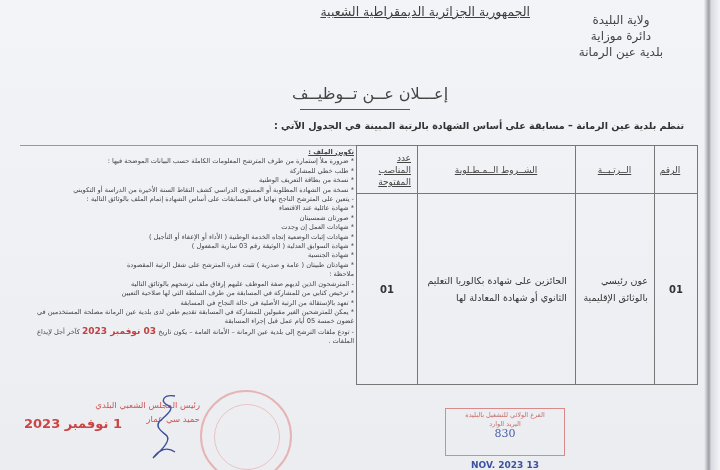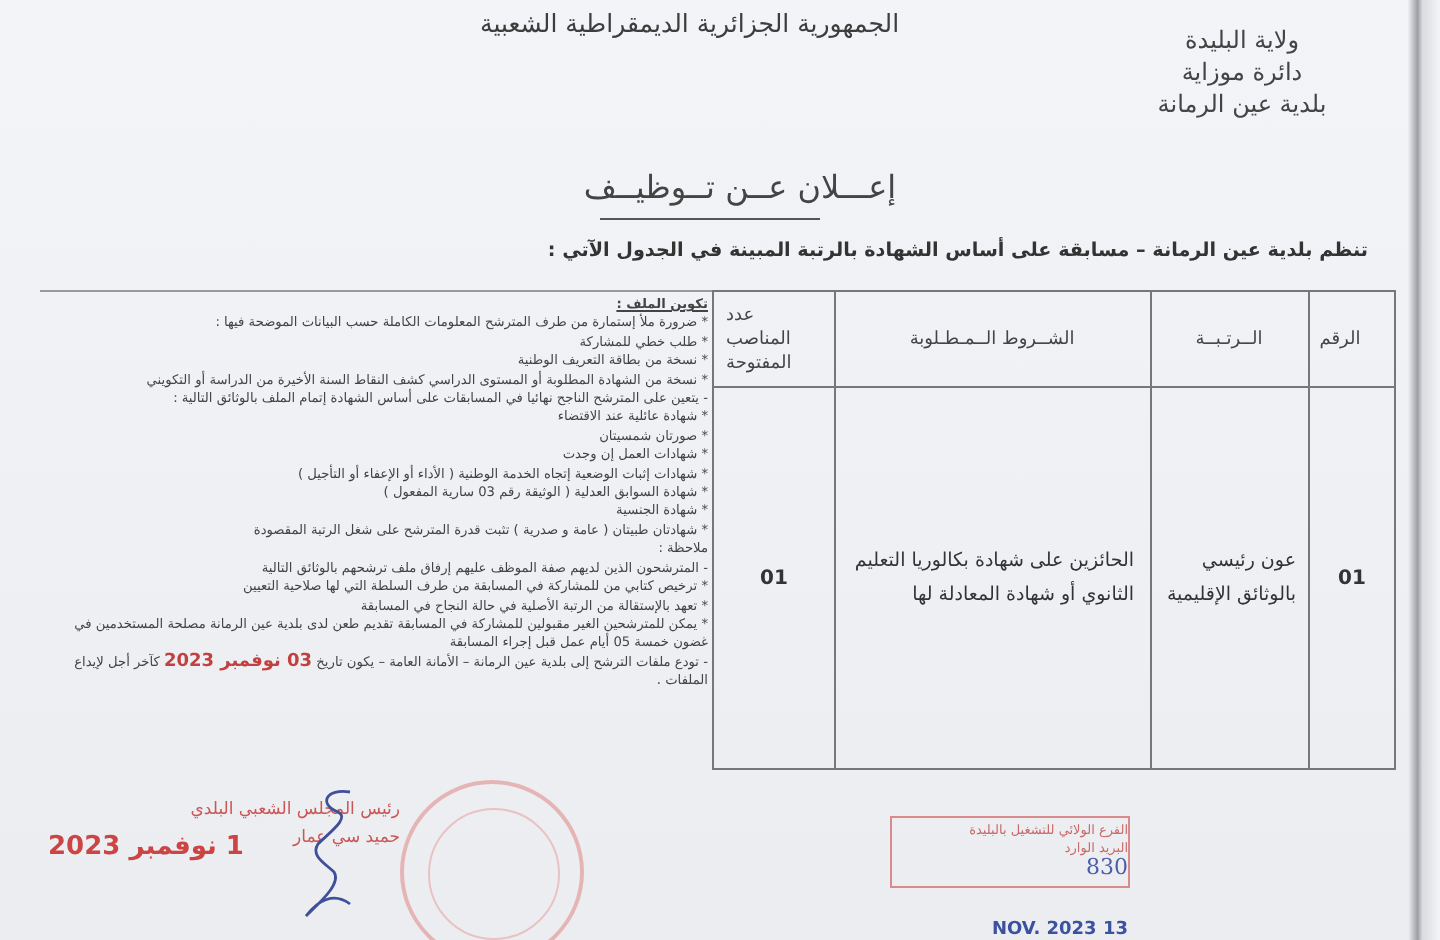--- a/index.html
+++ b/index.html
@@ -4,60 +4,60 @@
 <style>
   * { box-sizing: border-box; margin: 0; padding: 0; }
   html, body { width: 720px; height: 470px; overflow: hidden; background: #eef0f3; }
   body { font-family: "DejaVu Sans", sans-serif; color: #3a3a3a; position: relative; }
   .page { position: absolute; left: 0; top: 0; width: 706px; height: 470px;
           background: linear-gradient(180deg, #f3f4f7 0%, #ecedf1 100%); }
   .edge { position: absolute; left: 704px; top: 0; width: 16px; height: 470px;
           background: linear-gradient(90deg, #eef0f3 0%, #9c9ea3 30%, #d9dbe0 45%, #f4f5f7 100%); }
   .rtl { direction: rtl; unicode-bidi: embed; }
 
-  .republic { position: absolute; left: 240px; top: 4px; width: 290px; text-align: left;
-              font-size: 12.5px; color: #3d3d3d; }
+  .republic { position: absolute; left: 240px; top: 4px; width: 290px; text-align: right;
+              font-size: 12.5px; color: #3d3d3d; text-decoration: underline; }
   .admin { position: absolute; right: 20px; top: 12px; width: 130px; text-align: center;
            font-size: 12px; line-height: 16px; color: #444; }
 
   .title { position: absolute; left: 270px; top: 84px; width: 200px; text-align: center;
            font-size: 16px; letter-spacing: 3px; color: #444; }
   .title-rule { position: absolute; left: 300px; top: 109px; width: 110px; height: 1px; background: #555; }
 
   .intro { position: absolute; right: 22px; top: 120px; width: 420px; text-align: right;
            font-size: 9.6px; font-weight: bold; color: #333; }
 
   .table-wrap { position: absolute; left: 356px; top: 145px; width: 342px; height: 240px;
                 border: 1px solid #777; }
   .col { position: absolute; top: 0; height: 100%; border-left: 1px solid #777; }
   .hrow { position: absolute; left: 0; right: 0; top: 0; height: 48px; border-bottom: 1px solid #777; }
   .hcell { position: absolute; top: 0; height: 48px; display: flex; align-items: center; justify-content: center;
-           font-size: 9px; color: #444; text-align: left; line-height: 12px; }
+           font-size: 9px; color: #444; text-align: right; line-height: 12px; text-decoration: underline; }
   .bcell { position: absolute; top: 48px; height: 190px; display: flex; align-items: center; justify-content: center;
            font-size: 9.5px; color: #333; text-align: right; line-height: 17px; }
   .num { font-weight: bold; font-size: 10px; }
 
   .file-col { position: absolute; left: 20px; top: 145px; width: 336px; height: 240px;
               border-top: 1px solid #999; }
   .file-list { position: absolute; right: 2px; top: 2px; width: 330px; text-align: right;
                font-size: 6.6px; line-height: 9.4px; color: #444; }
   .file-list .hd { text-decoration: underline; font-weight: bold; }
   .red-ink { color: #c24040; font-size: 9px; font-weight: bold; }
 
   .stamp-round { position: absolute; left: 200px; top: 390px; width: 92px; height: 92px;
                  border: 2px solid #e3a3a3; border-radius: 50%; opacity: .75; }
   .stamp-round::after { content: ""; position: absolute; left: 12px; top: 12px; width: 64px; height: 64px;
                  border: 1px solid #e8b4b4; border-radius: 50%; }
   .sig-block { position: absolute; left: 30px; top: 398px; width: 170px; text-align: right;
                font-size: 8.5px; line-height: 14px; color: #c55; }
   .sig-date { position: absolute; left: 24px; top: 416px; font-size: 13px; color: #c44; font-weight: bold; }
   .signature { position: absolute; left: 145px; top: 392px; width: 40px; height: 70px; }
 
-  .stamp-box { position: absolute; left: 445px; top: 408px; width: 120px; height: 36px;
-               border: 1.5px solid #d98a8a; font-size: 6.5px; line-height: 9px; color: #c96a6a; padding-top: 2px; }
+  .stamp-box { position: absolute; left: 445px; top: 408px; width: 120px; height: 48px;
+               border: 1.5px solid #d98a8a; text-align: center; font-size: 6.5px; line-height: 9px; color: #c96a6a; padding-top: 2px; }
   .stamp-box .ref { font-size: 11px; color: #4a5fa8; font-family: "DejaVu Serif", serif; }
   .stamp-box .d { font-size: 9px; color: #3b52a0; font-weight: bold; margin-top: 23px; }
 </style>
 </head>
 <body>
 
 <div class="page">
 
   <div class="republic rtl">الجمهورية الجزائرية الديمقراطية الشعبية</div>
 

